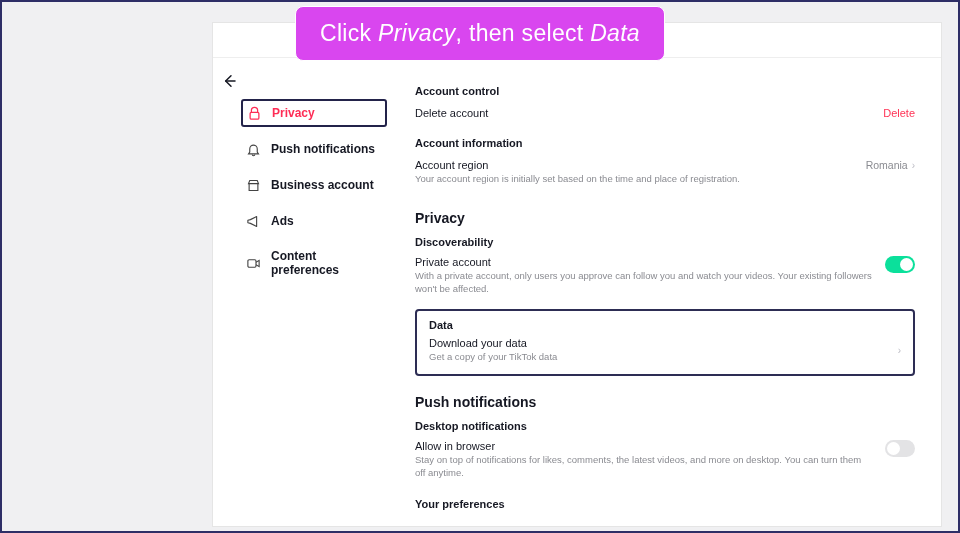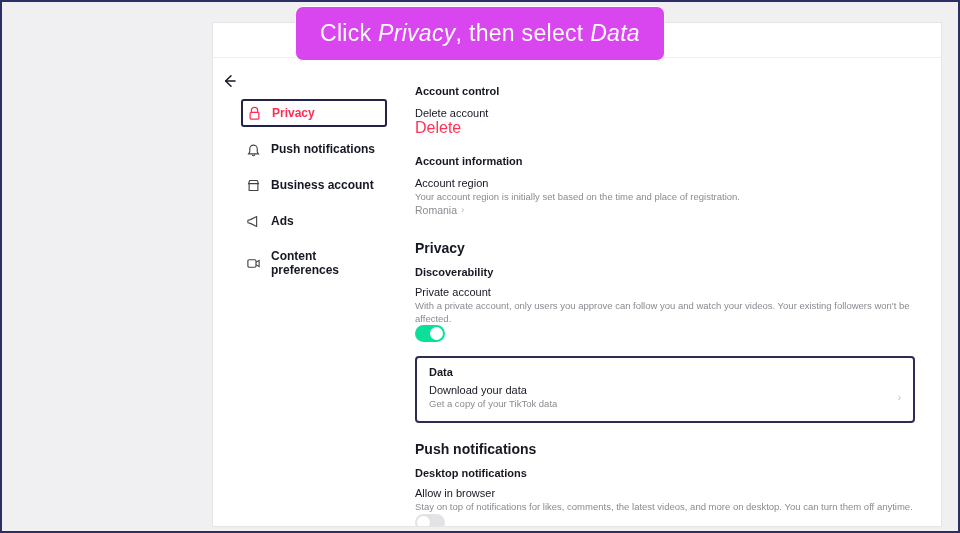--- a/index.html
+++ b/index.html
@@ -90,27 +90,27 @@
     font-size: 11px;
   }
   .group-h { font-size: 11px; font-weight: 700; color: #161823; margin-top: 4px; margin-bottom: 8px; }
   .section-h1 { font-size: 14px; font-weight: 800; color: #161823; margin: 18px 0 10px; }
   .section-h2 { font-size: 11px; font-weight: 700; color: #161823; margin: 10px 0 6px; }
   .desc { font-size: 9.5px; color: #8a8b91; line-height: 1.35; margin-top: 2px; }
   .row {
     display: flex;
     align-items: flex-start;
     justify-content: space-between;
+    gap: 12px;
     padding: 2px 0 6px;
-    flex-direction: column;
   }
   .row-left { flex: 1; }
   .label { font-size: 11px; color: #161823; }
   .value-ghost { font-size: 10.5px; color: #8a8b91; display: inline-flex; align-items: center; gap: 4px; }
-  .delete-link { color: #ff3355; font-size: 16px; cursor: pointer; }
+  .delete-link { color: #ff3355; font-size: 11px; cursor: pointer; }
   .toggle {
     width: 30px; height: 17px;
     border-radius: 10px;
     position: relative;
     flex-shrink: 0;
   }
   .toggle::after {
     content: "";
     position: absolute;
     width: 13px; height: 13px;

